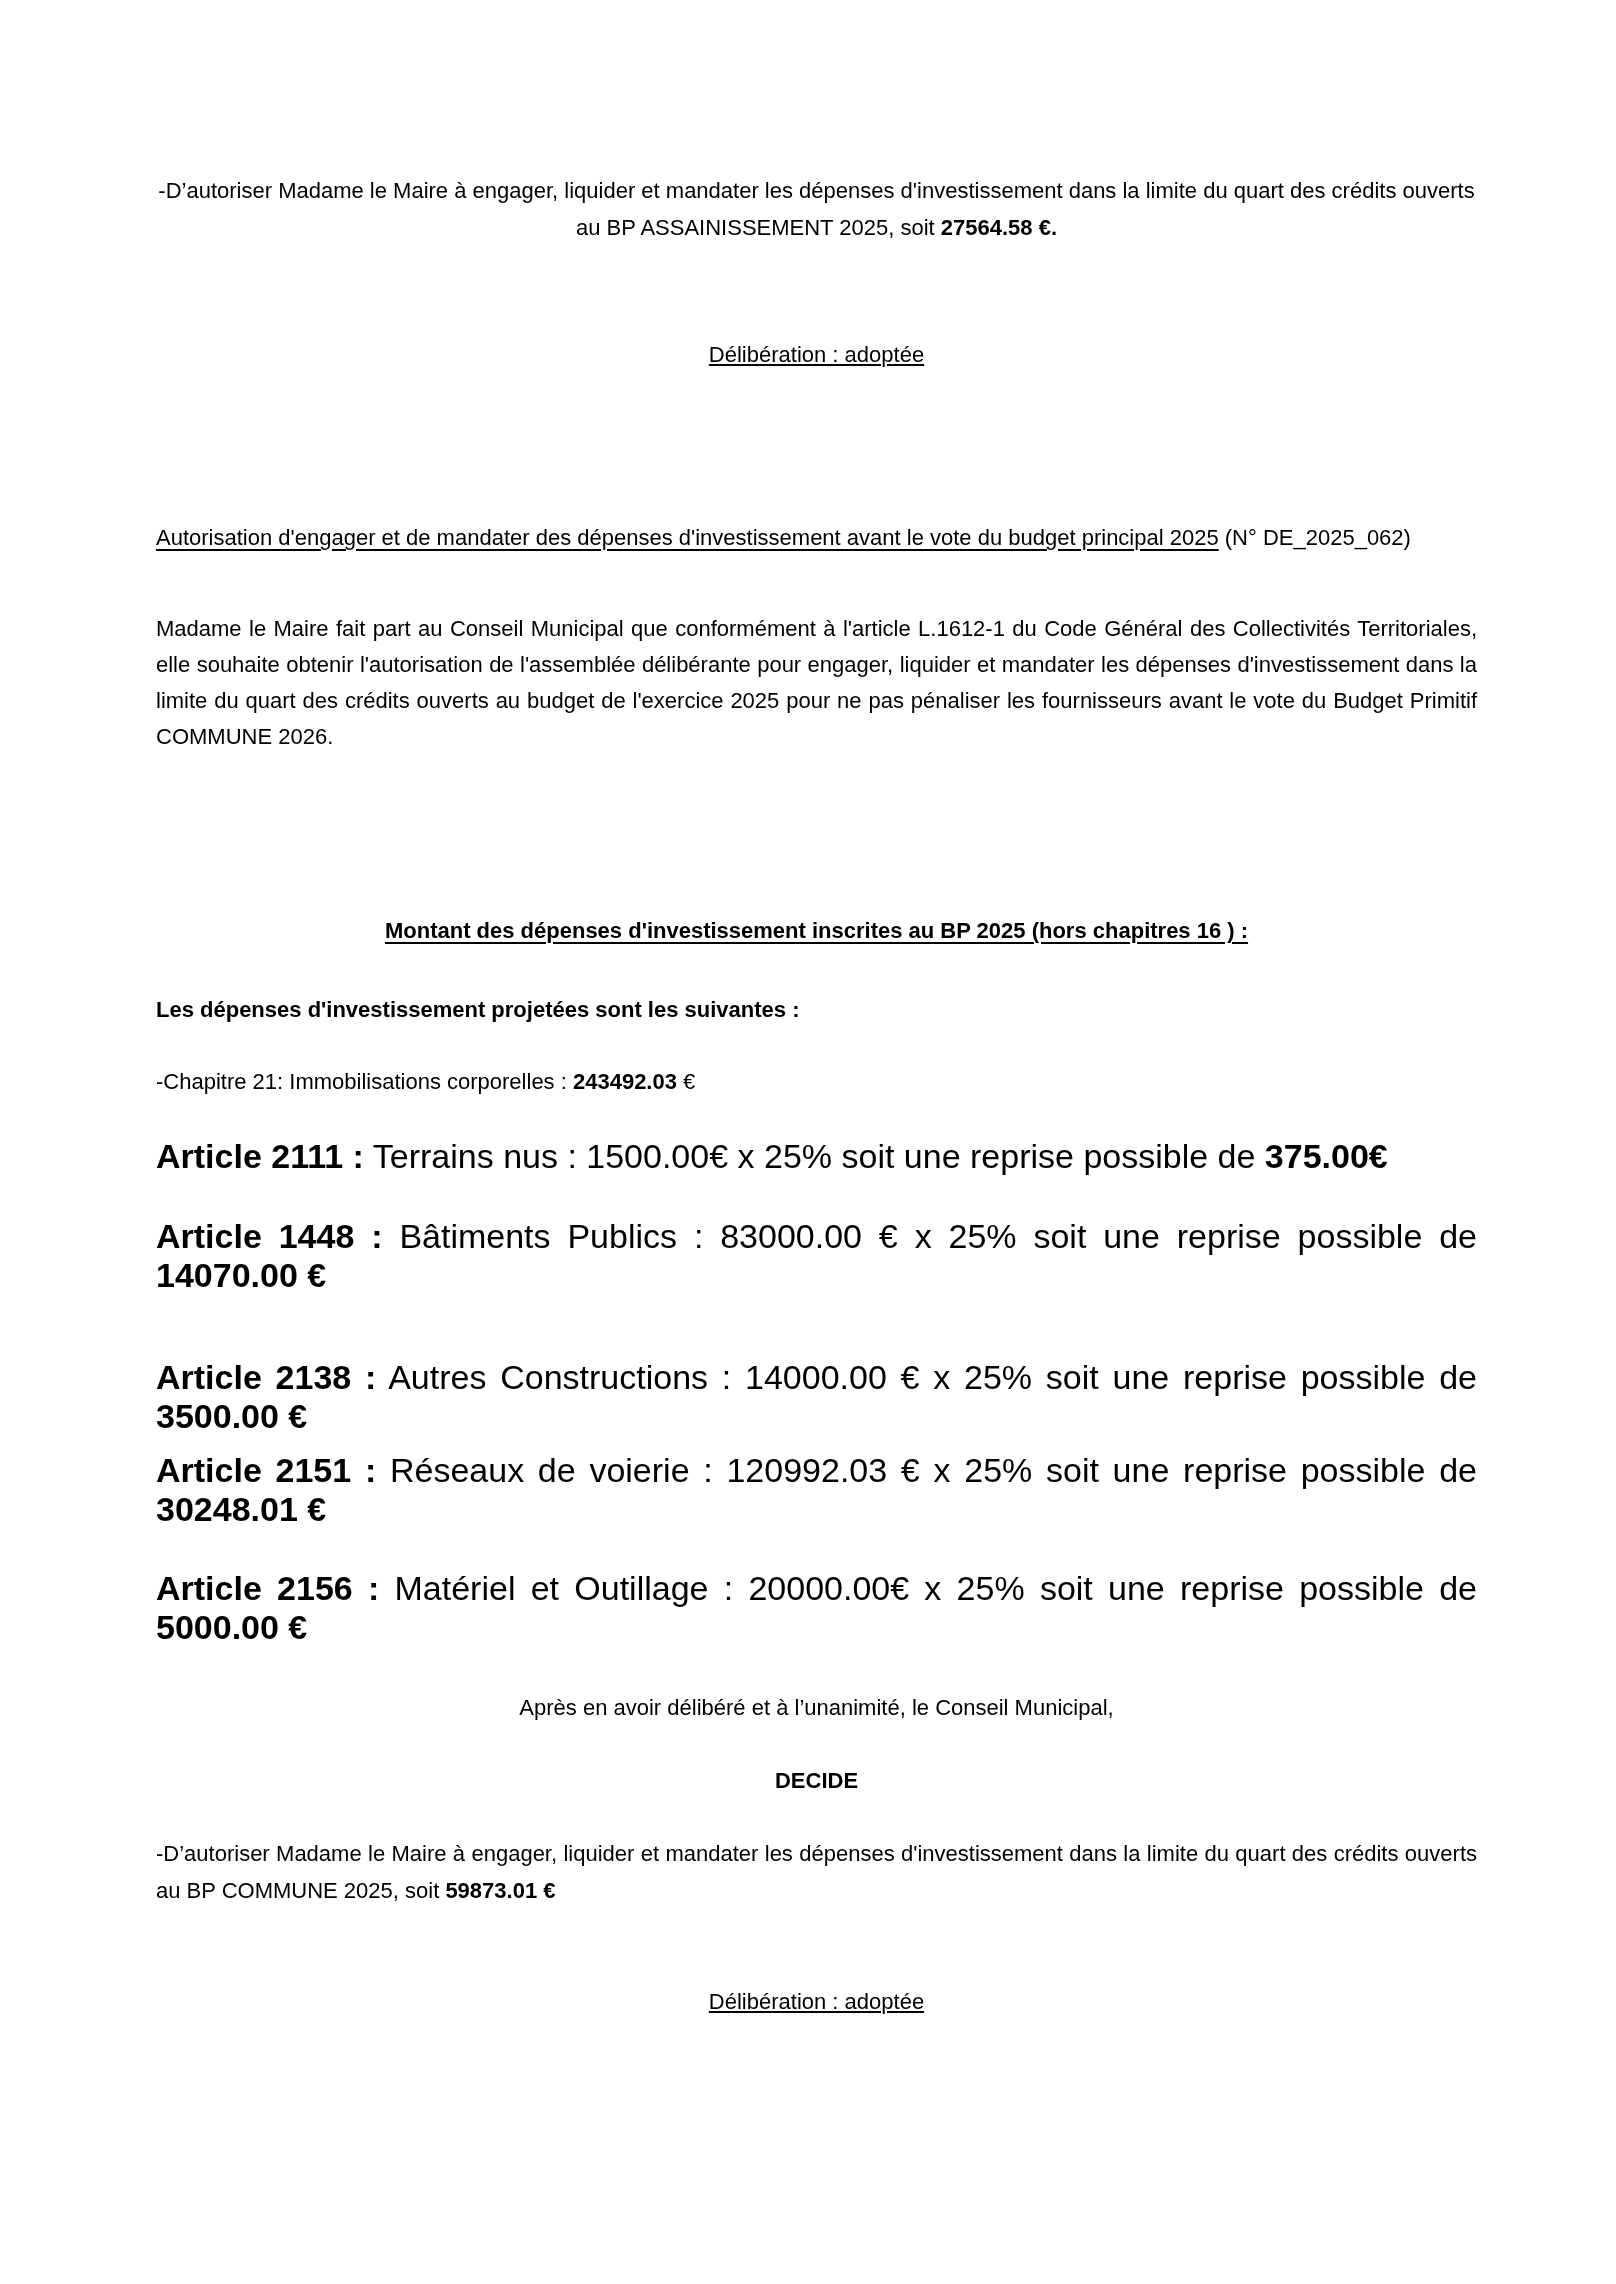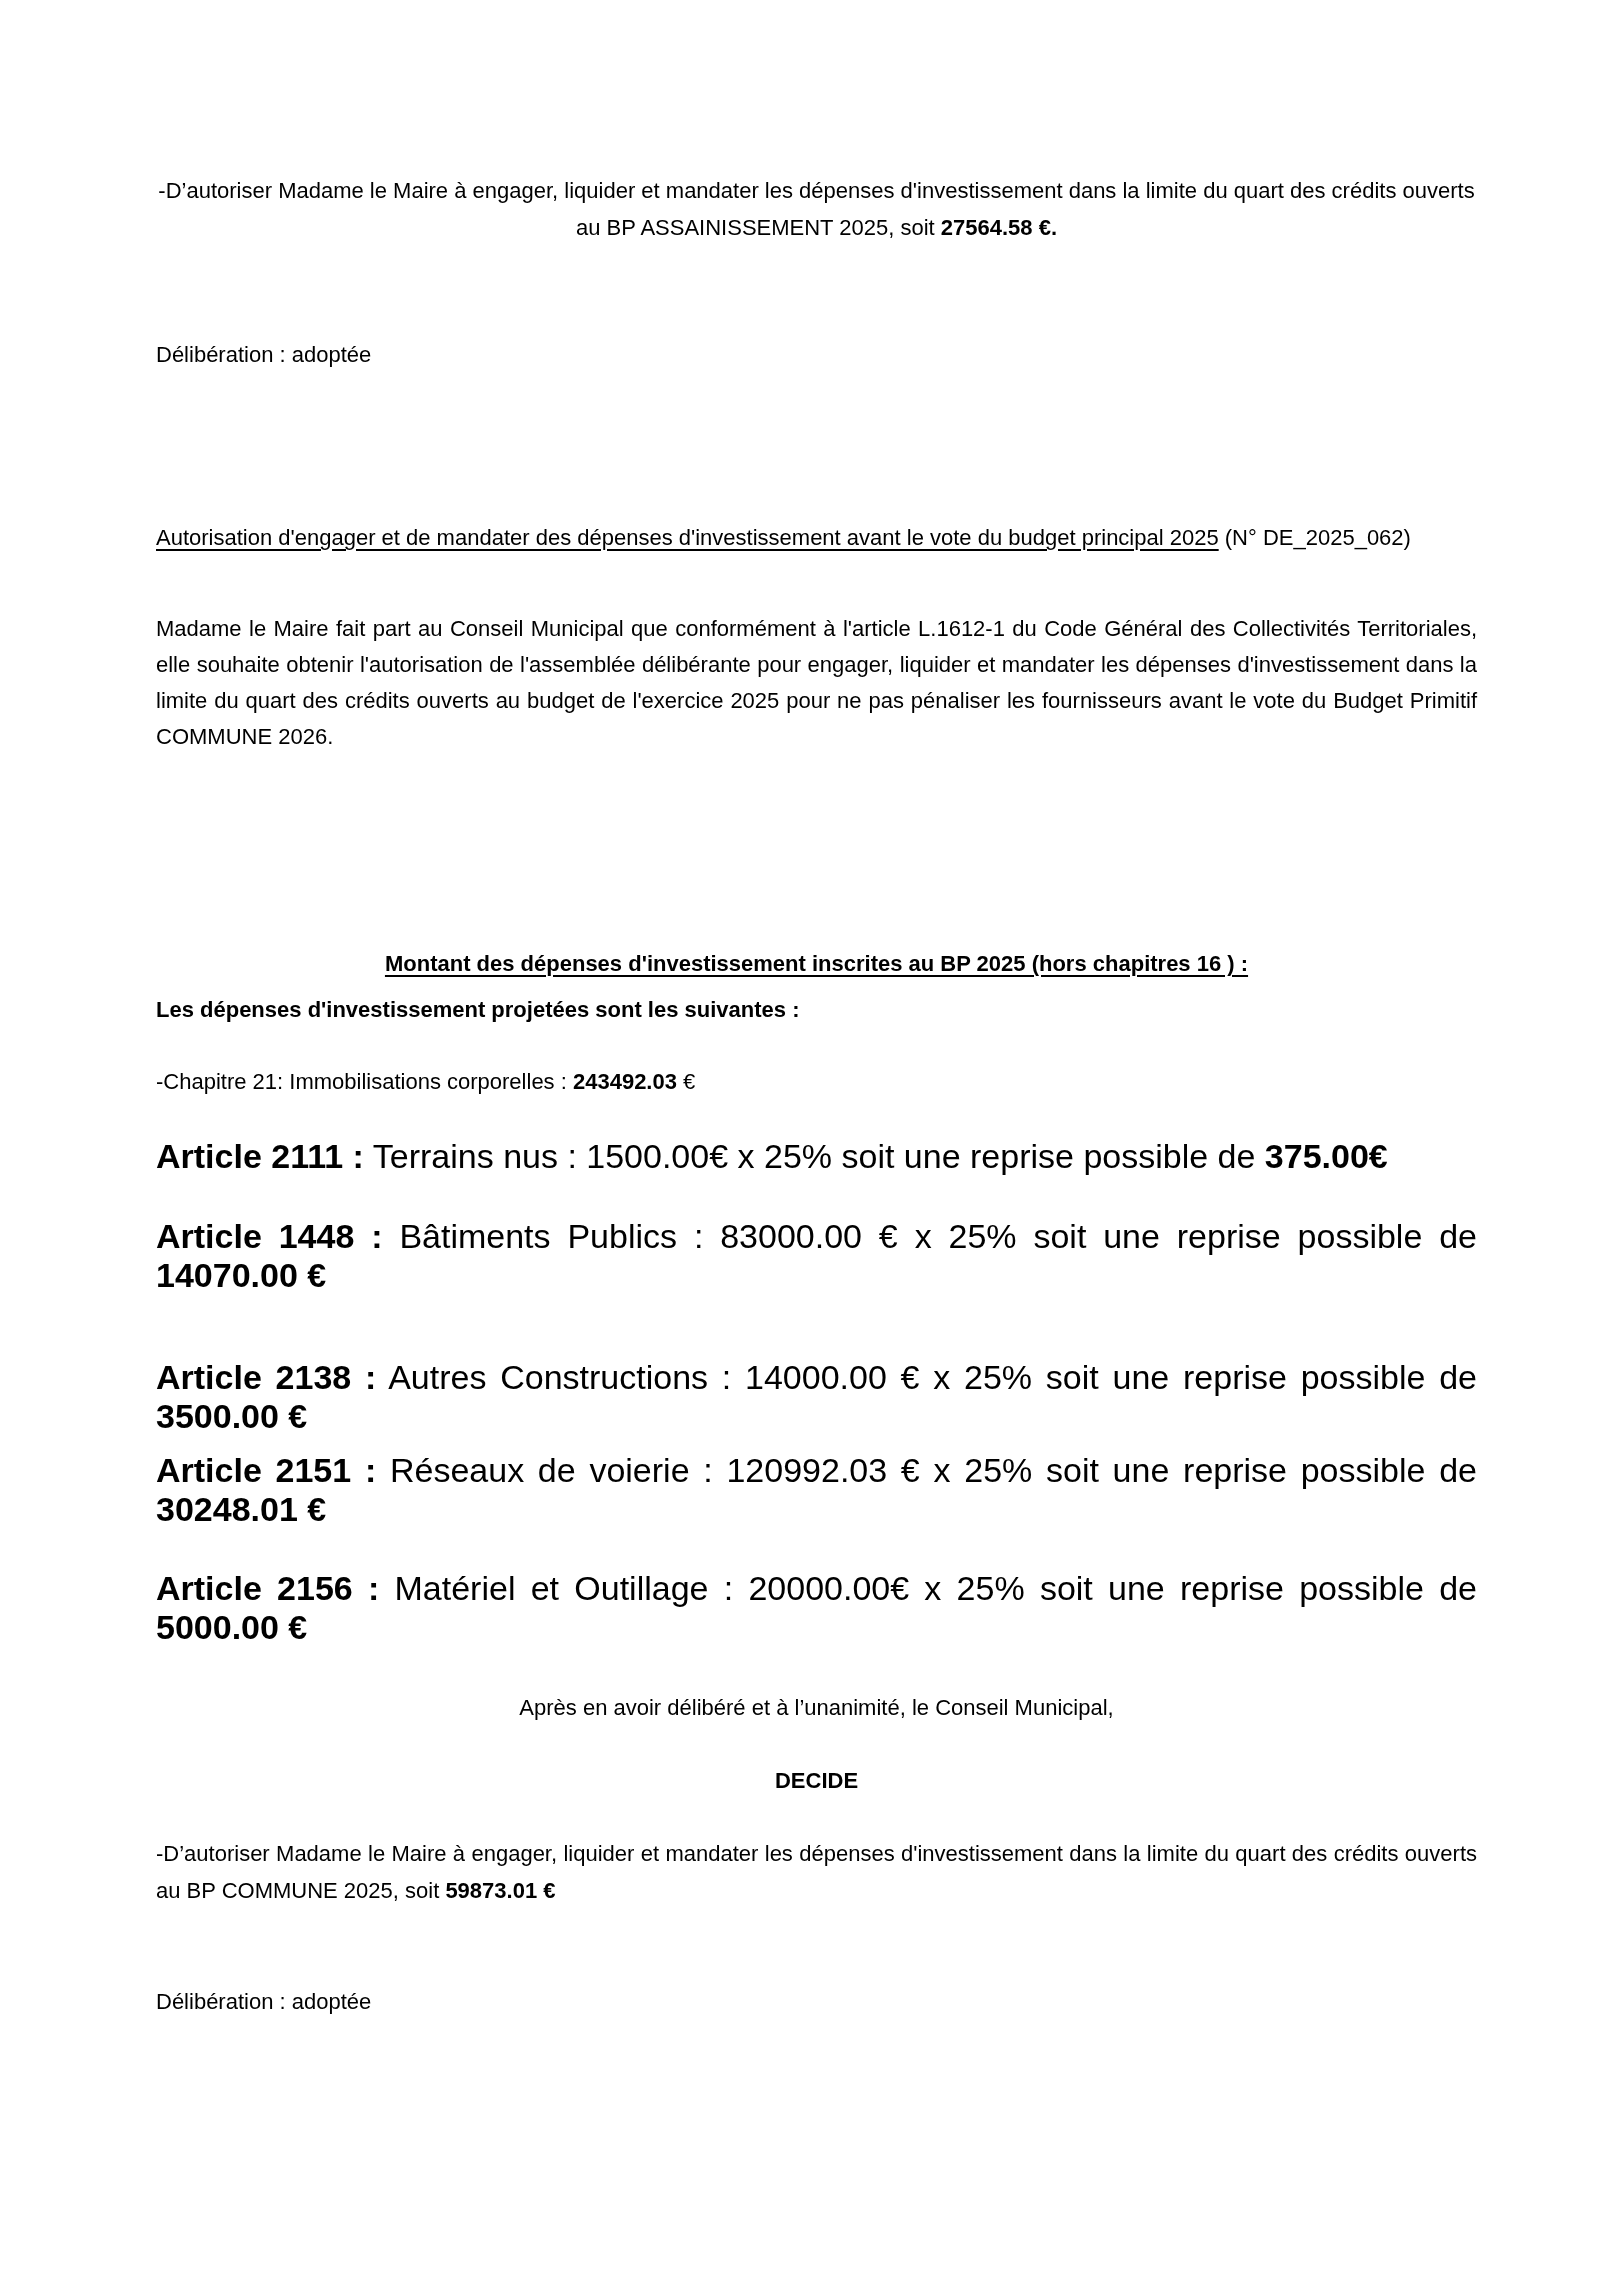--- a/index.html
+++ b/index.html
@@ -2,39 +2,39 @@
 <html style="font-size:12px"><head>
 <meta charset="utf-8">
 <style>
   html, body { margin: 0; padding: 0; background: #ffffff; }
   body {
     width: 1616px; height: 2284px; position: relative; overflow: hidden;
     font-family: "Liberation Sans", sans-serif; color: #000000;
   }
   .blk { position: absolute; left: 156px; width: 1321px; font-size: 22px; line-height: 37px; margin: 0; }
   .center { text-align: center; }
-  .right { text-align: left; }
+  .right { text-align: center; text-decoration: underline; }
   .just { text-align: justify; text-align-last: left; }
   .bold { font-weight: bold; }
   .u { text-decoration: underline; text-decoration-thickness: 2.3px; text-underline-offset: 3.8px; }
   .art { font-size: 34px; line-height: 39px; text-align: justify; text-align-last: left; }
   b { font-weight: bold; }
 </style>
 </head>
 <body>
 
 <p class="blk center" style="top:172px; left:156px;"><span>-D’autoriser Madame le Maire à engager, liquider et mandater les dépenses d'investissement dans la limite du quart des crédits ouverts au BP ASSAINISSEMENT 2025, soit </span><b>27564.58 €.</b></p>
 
 <p class="blk right" style="top:336px;">Délibération : adoptée</p>
 
 <p class="blk just" style="top:519px;"><span class="u">Autorisation d'engager et de mandater des dépenses d'investissement avant le vote du budget principal 2025</span><span> (N° DE_2025_062)</span></p>
 
 <p class="blk just" style="top:611px; line-height:36px;">Madame le Maire fait part au Conseil Municipal que conformément à l'article L.1612-1 du Code Général des Collectivités Territoriales, elle souhaite obtenir l'autorisation de l'assemblée délibérante pour engager, liquider et mandater les dépenses d'investissement dans la limite du quart des crédits ouverts au budget de l'exercice 2025 pour ne pas pénaliser les fournisseurs avant le vote du Budget Primitif COMMUNE 2026.</p>
 
-<p class="blk center bold" style="top:945px;"><span class="u">Montant des dépenses d'investissement inscrites au BP 2025 (hors chapitres 16 ) :</span></p>
+<p class="blk center bold" style="top:912px;"><span class="u">Montant des dépenses d'investissement inscrites au BP 2025 (hors chapitres 16 ) :</span></p>
 
 <p class="blk bold" style="top:991px;">Les dépenses d'investissement projetées sont les suivantes :</p>
 
 <p class="blk" style="top:1063px;"><span>-Chapitre 21: Immobilisations corporelles : </span><b>243492.03</b><span> €</span></p>
 
 <p class="blk art" style="top:1137px;"><b>Article 2111 :</b><span> Terrains nus : 1500.00€ x 25% soit une reprise possible de </span><b>375.00€</b></p>
 
 <p class="blk art" style="top:1217px;"><b>Article 1448 :</b><span> Bâtiments Publics : 83000.00 € x 25% soit une reprise possible de </span><b>14070.00 €</b></p>
 
 <p class="blk art" style="top:1334px;margin-top:24px;"><b>Article 2138 :</b><span> Autres Constructions : 14000.00 € x 25% soit une reprise possible de </span><b>3500.00 €</b></p>

